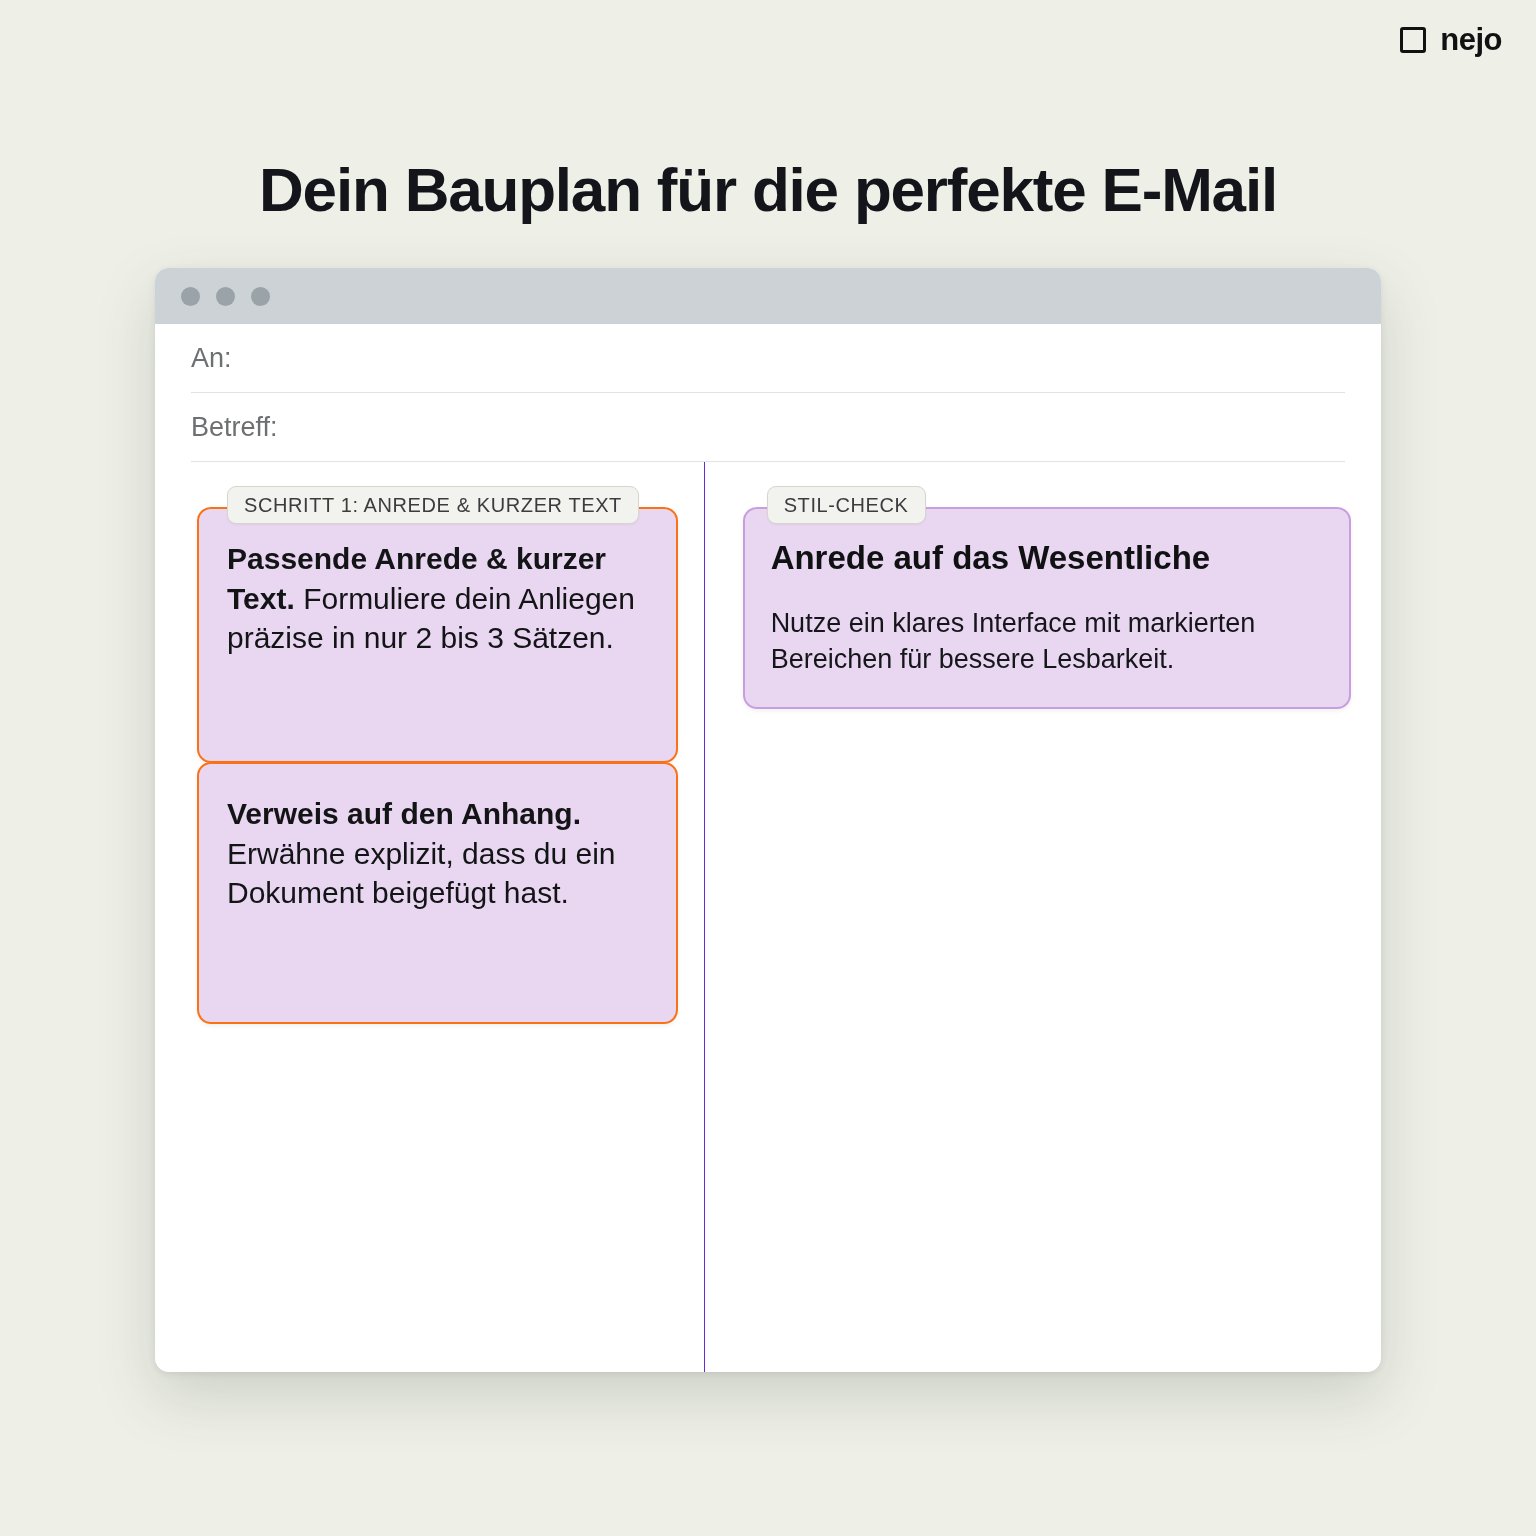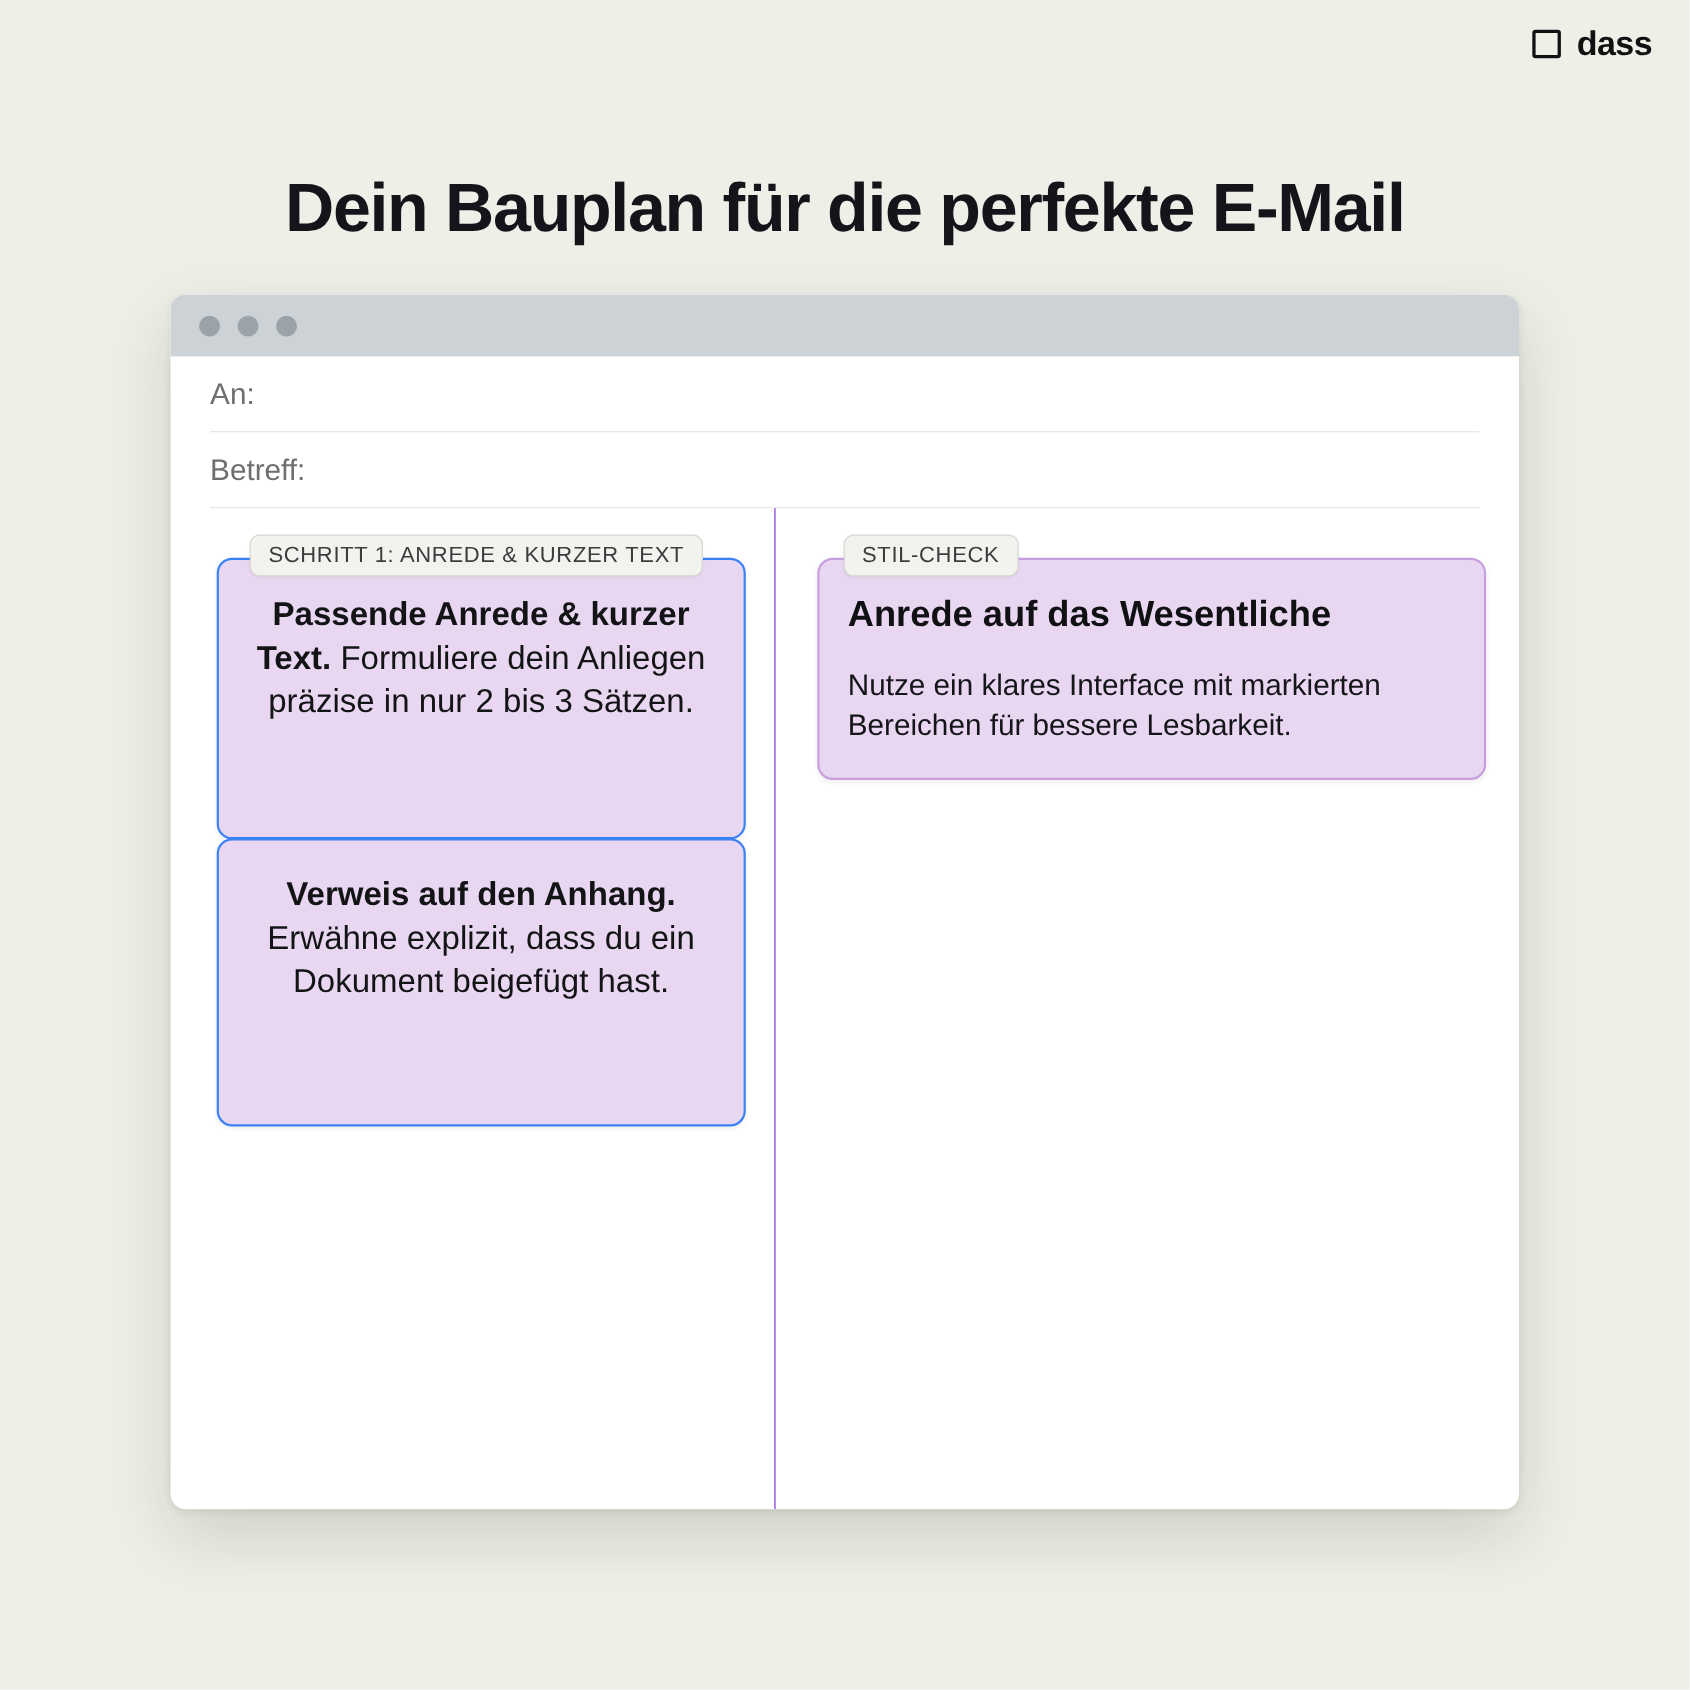--- a/index.html
+++ b/index.html
@@ -133,26 +133,25 @@
     font-size: 20px;
     letter-spacing: 0.6px;
     color: #3b3c3d;
     margin-left: 30px;
     box-shadow: 0 1px 2px rgba(0,0,0,0.05);
   }
   .panel {
     position: relative;
     margin-top: -17px;
     background: #e9d7f2;
-    border: 2px solid #3b82f6;
+    border: 2px solid #f97316;
     border-radius: 14px;
     padding: 30px 28px 26px;
     box-sizing: border-box;
     box-shadow: 0 2px 5px rgba(0,0,0,0.06);
-    text-align: center;
   }
   .panel p {
     margin: 0;
     font-size: 30px;
     line-height: 1.32;
     color: #131416;
   }
   .panel p b {
     font-weight: 700;
   }
@@ -183,21 +182,21 @@
     line-height: 1.35;
     color: #15161a;
   }
   .col-right .tag { margin-left: 24px; }
 </style>
 </head>
 <body>
 
 <div class="brand">
   <span class="brand-mark"></span>
-  <span class="brand-name">dass</span>
+  <span class="brand-name">nejo</span>
 </div>
 
 <h1 class="headline">Dein Bauplan für die perfekte E-Mail</h1>
 
 <div class="window">
 
   <div class="titlebar">
     <span class="dot"></span>
     <span class="dot"></span>
     <span class="dot"></span>

